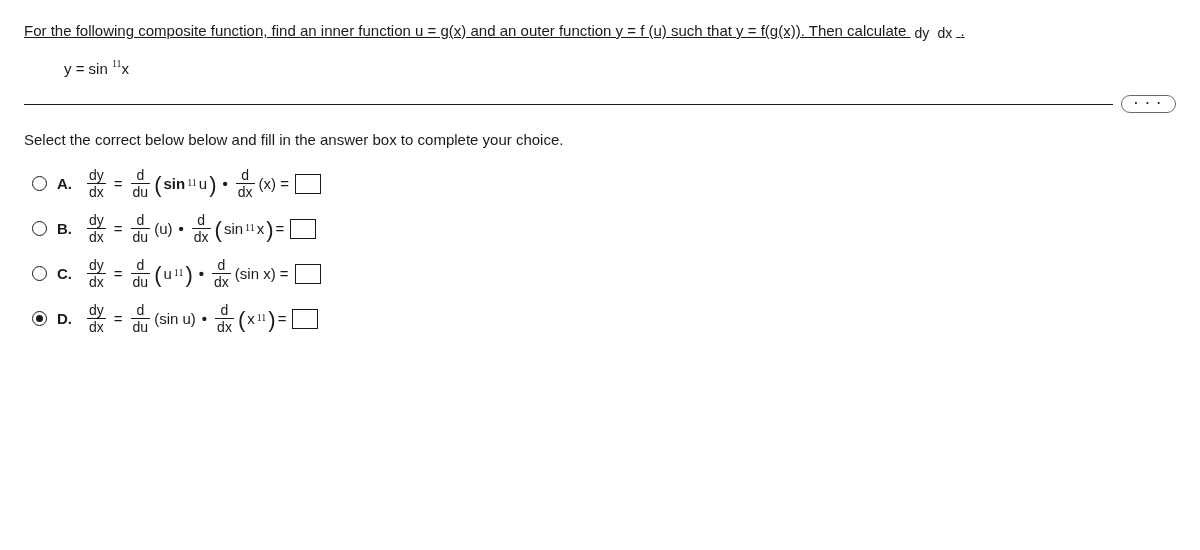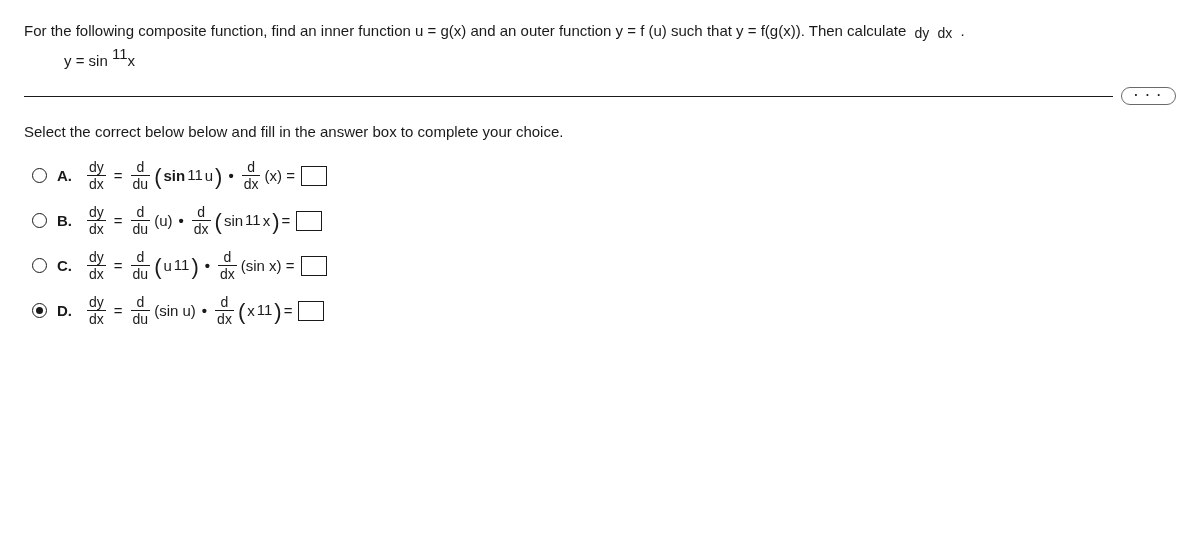--- a/index.html
+++ b/index.html
@@ -6,21 +6,22 @@
     body {
       font-family: Arial, Helvetica, sans-serif;
       font-size: 15px;
       color: #1a1a1a;
       padding: 20px 24px;
       width: 1200px;
       background: #fff;
     }
     .prompt-text {
       line-height: 1.4;
-      margin-bottom: 5px;
+      margin-bottom: 18px;
+      text-decoration: underline;
     }
     .equation {
       margin: 0 0 18px 40px;
       font-size: 15px;
     }
     .divider-row {
       display: flex;
       align-items: center;
       margin-bottom: 18px;
     }
@@ -89,21 +90,21 @@
       font-size: 14px;
     }
     .frac .bar {
       width: 100%;
       height: 1px;
       background: #1a1a1a;
       margin: 1px 0;
     }
     .eqs { margin: 0 4px; }
     .dot { margin: 0 4px; font-weight: bold; }
-    .supx { font-size: 15px; vertical-align: super; position: relative; top: -1px; }
+    .supx { font-size: 10px; vertical-align: super; position: relative; top: -1px; font-family: Liberation Serif, serif; }
     .ansbox {
       display: inline-block;
       width: 26px;
       height: 20px;
       border: 1px solid #1a1a1a;
       margin-left: 4px;
       vertical-align: middle;
     }
     .paren { font-size: 22px; position: relative; top: 1px; }
     .inline-frac {

